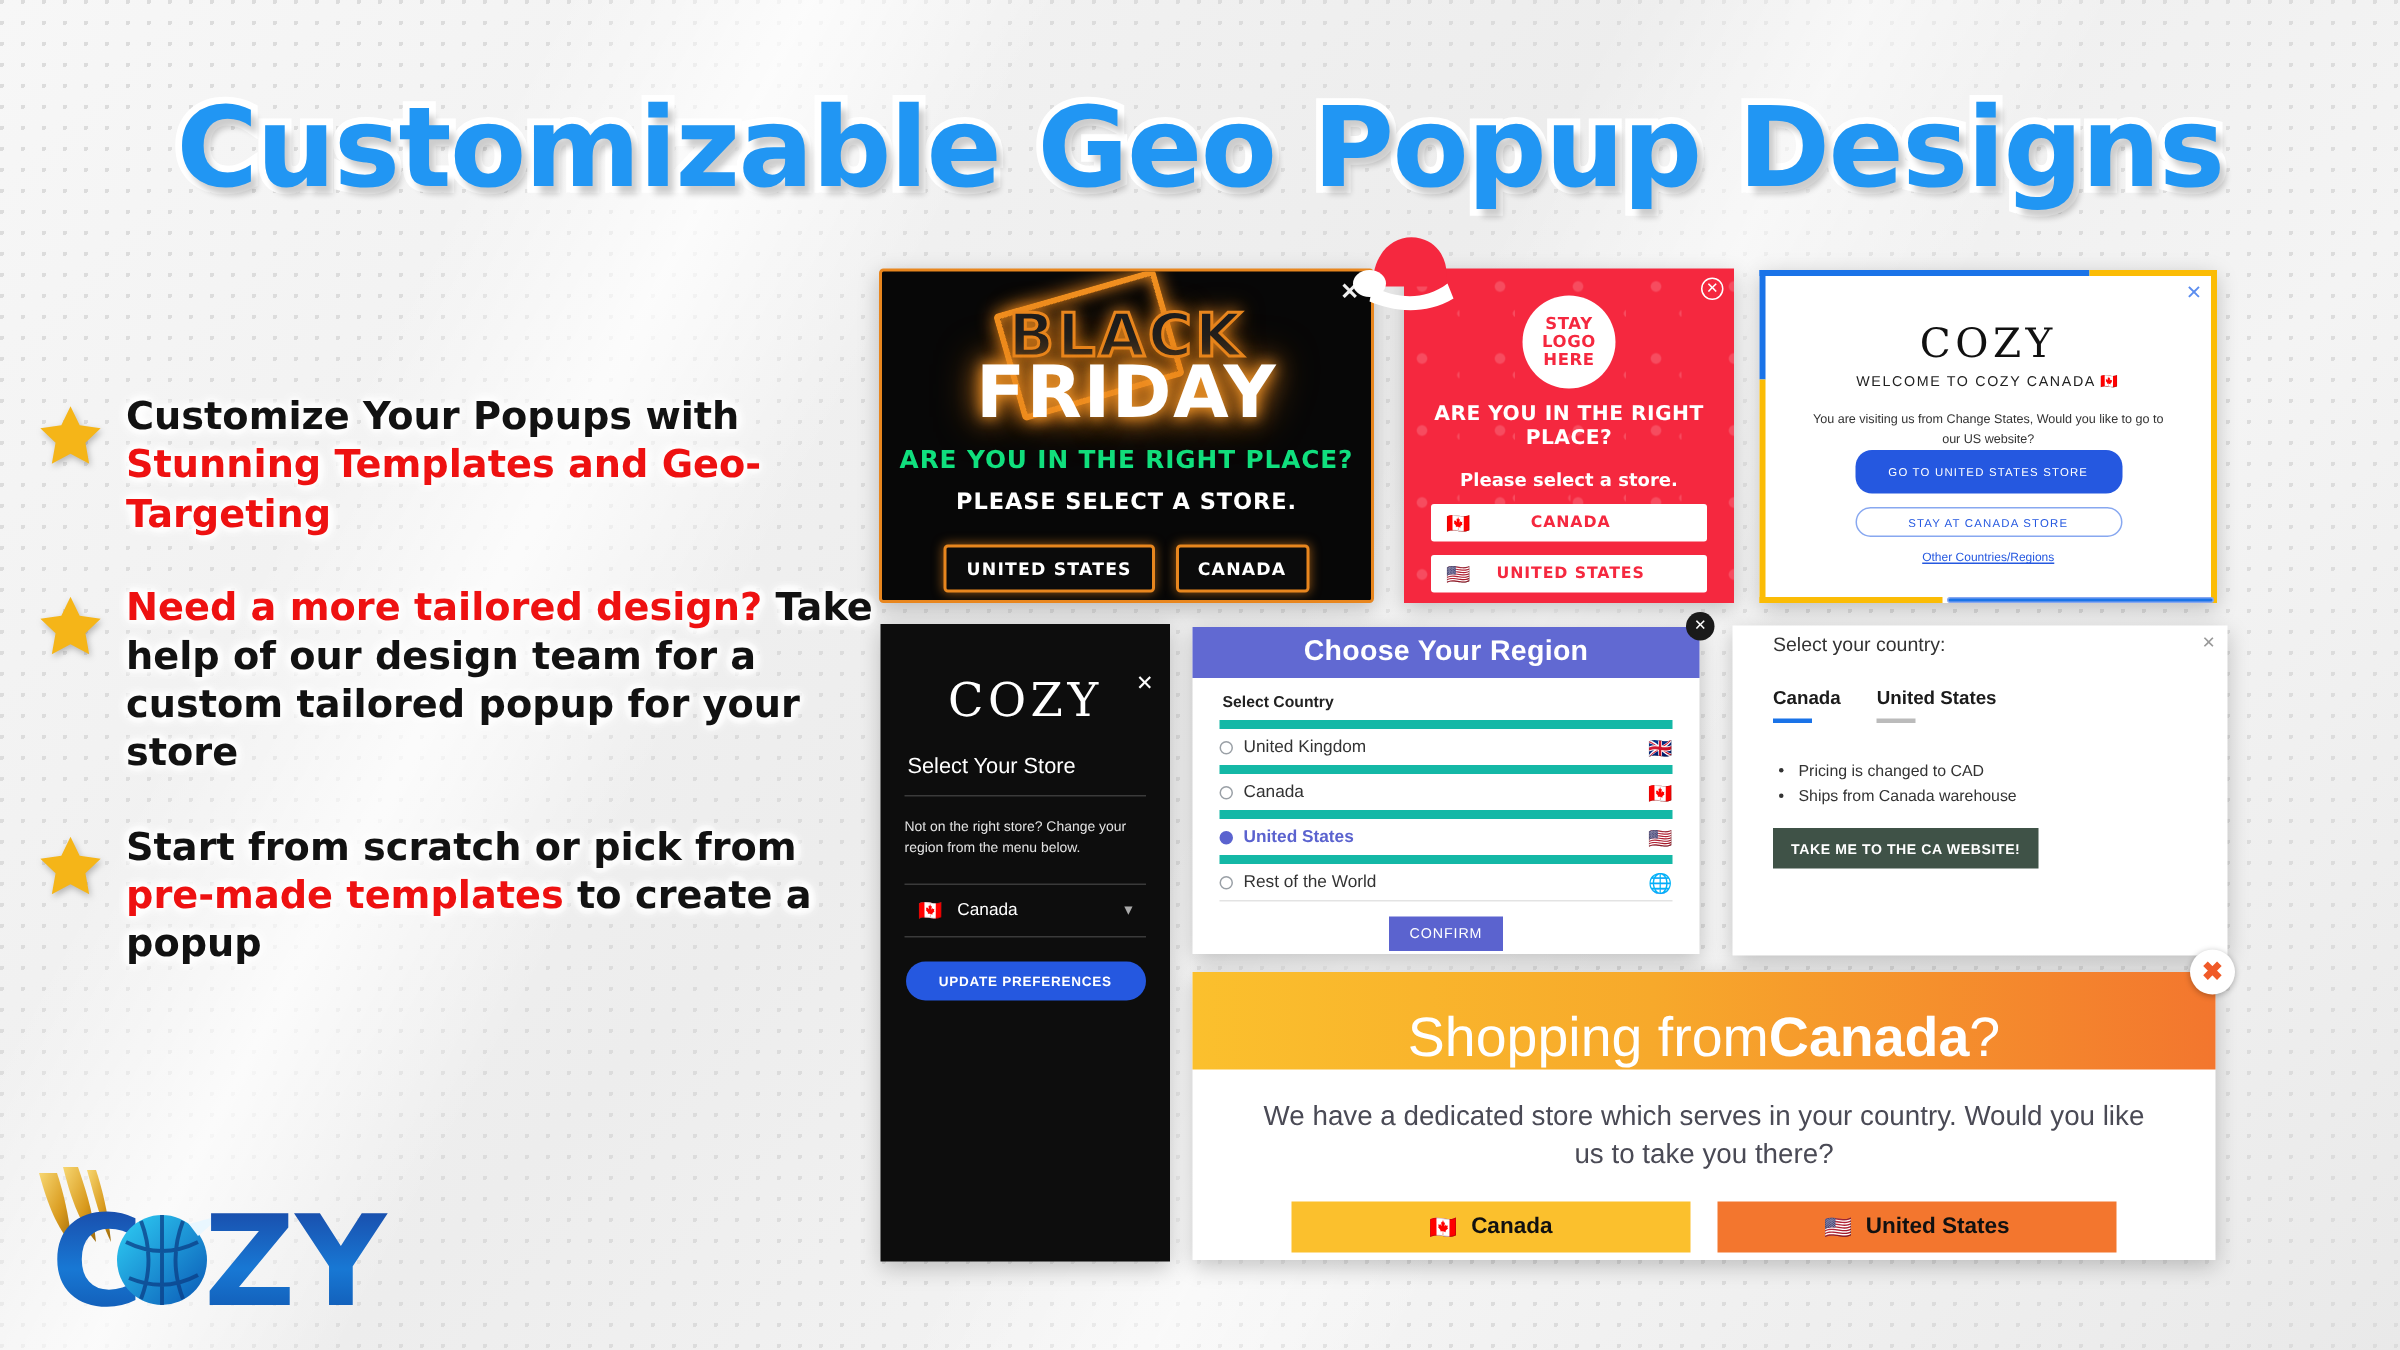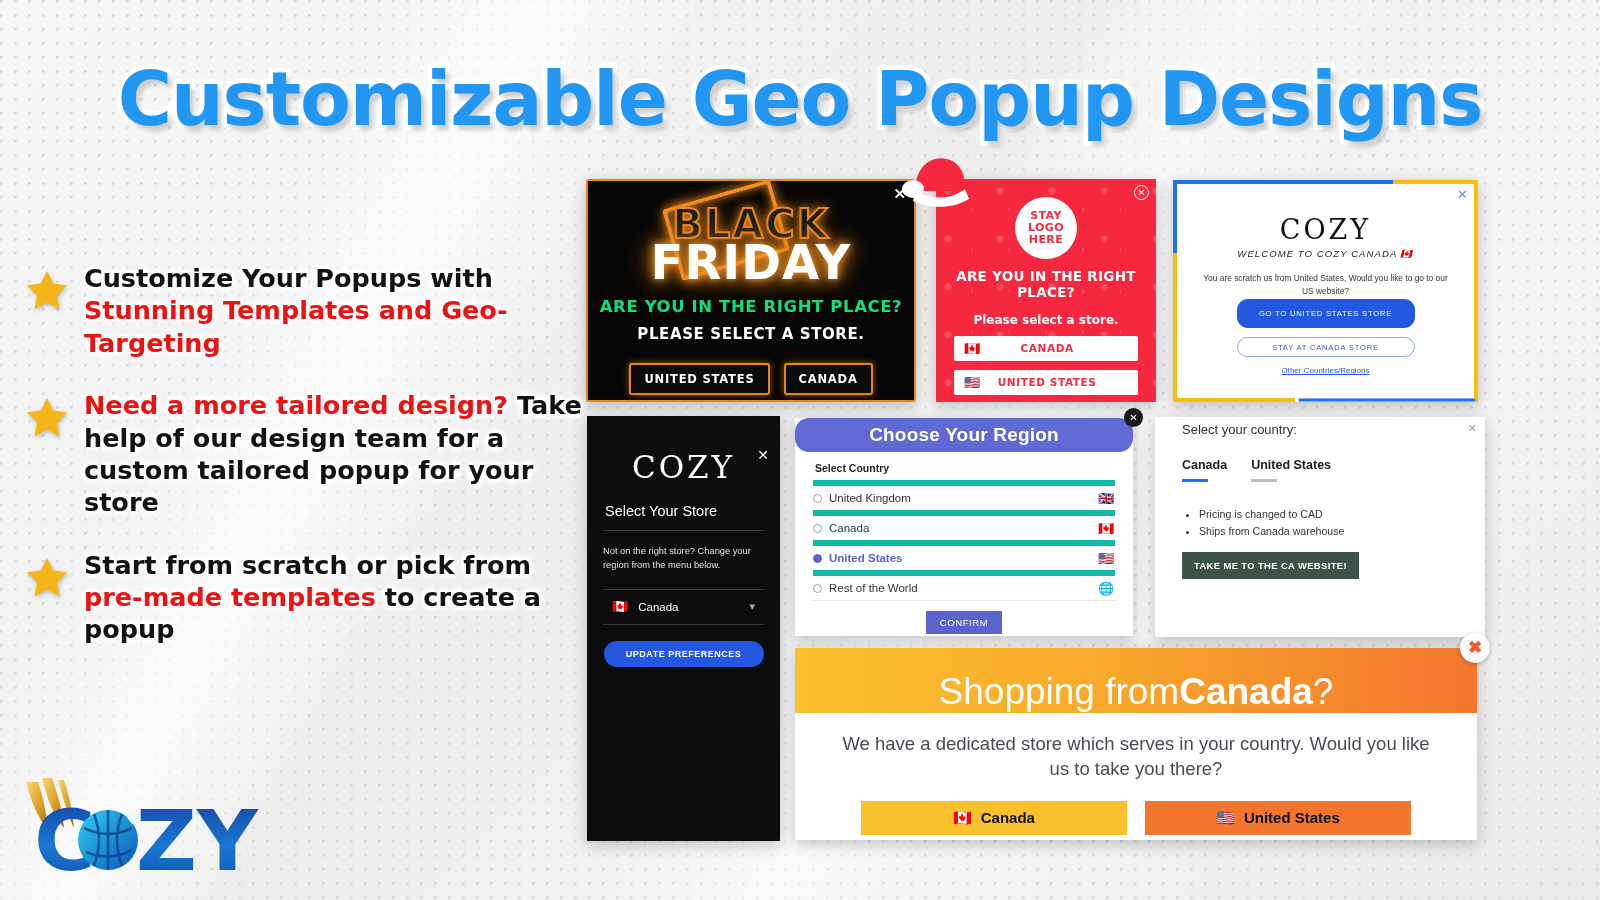--- a/index.html
+++ b/index.html
@@ -102,21 +102,21 @@
   #cozyca .bd .t{left:0; top:0; width:72%; height:4px; background:#1a73e8;}
   #cozyca .bd .t2{left:72%; top:0; right:0; height:4px; background:#fbbc05;}
   #cozyca .bd .l{left:0; top:0; width:4px; height:33%; background:#1a73e8;}
   #cozyca .bd .l2{left:0; top:33%; bottom:0; width:4px; background:#fbbc05;}
   #cozyca .bd .b{left:0; bottom:0; width:40%; height:4px; background:#fbbc05;}
   #cozyca .bd .b2{left:40%; bottom:0; right:0; height:4px; background:#1a73e8;}
   #cozyca .bd .r{right:0; top:0; width:4px; height:100%; background:#fbbc05;}
   #cozyca .x{position:absolute; right:10px; top:7px; color:#5b8def; font-size:13px; cursor:pointer;}
   #cozyca .brand{text-align:center; margin-top:34px; font-family:"DejaVu Serif", serif;
      font-size:27px; letter-spacing:3px; color:#111;}
-  #cozyca .sub{text-align:center; font-size:9.5px; letter-spacing:1.1px; color:#222; margin-top:3px;font-style:italic;}
+  #cozyca .sub{text-align:center; font-size:9.5px; letter-spacing:1.1px; color:#222; margin-top:3px;}
   #cozyca .desc{text-align:center; font-size:8.4px; color:#333; margin:13px 30px 0; line-height:1.5;}
   #cozyca .b1{display:block; margin:2px auto 0; width:178px; height:29px; background:#2558e0;
      color:#fff; border:none; border-radius:11px; font-size:7.6px; letter-spacing:.8px; cursor:pointer;}
   #cozyca .b2{display:block; margin:9px auto 0; width:178px; height:20px; background:#fff;
      color:#2558e0; border:1px solid #88a8f0; border-radius:11px; font-size:7.6px; letter-spacing:.8px; cursor:pointer;}
   #cozyca .lnk{display:block; text-align:center; margin-top:9px; font-size:8px; color:#2558e0;
      text-decoration:underline; cursor:pointer;}
 
   
   #cozydark{left:587px; top:416px; width:193px; height:425px; background:#0d0d0d;}
@@ -130,21 +130,21 @@
      height:36px; display:flex; align-items:center; cursor:pointer;}
   #cozydark .dd .fl{margin-left:9px; font-size:13px;}
   #cozydark .dd .lb{color:#fff; font-size:11.5px; margin-left:10px; flex:1;}
   #cozydark .dd .ca{color:#aaa; font-size:11px; margin-right:9px;}
   #cozydark .upd{display:block; margin:16px auto 0; width:160px; height:26px; background:#2558e0;
      border:none; border-radius:13px; color:#fff; font-size:9px; font-weight:bold; letter-spacing:.5px; cursor:pointer;}
 
   
   #region{left:795px; top:418px; width:338px; height:218px; background:#fff;}
   #region .hd{background:#6169d2; color:#fff; height:34px; display:flex; align-items:center;
-     justify-content:center; font-size:19px; font-weight:bold; letter-spacing:.2px;border-radius:14px;}
+     justify-content:center; font-size:19px; font-weight:bold; letter-spacing:.2px;}
   #region .x{position:absolute; right:-10px; top:-10px; width:19px; height:19px; border-radius:50%;
      background:#1a1a1a; color:#fff; font-size:10px; line-height:19px; text-align:center; cursor:pointer;}
   #region .sc{font-size:10.5px; font-weight:bold; color:#222; margin:10px 0 6px 20px;}
   #region .row{display:flex; align-items:center; border-top:6px solid #14b8a6;
      height:30px; margin:0 18px; font-size:11.5px; color:#333;}
   #region .row .rd{width:9px; height:9px; border-radius:50%; border:1px solid #9aa0a6; margin-right:7px;}
   #region .row.on .rd{background:#5b63cf; border-color:#5b63cf;}
   #region .row.on{color:#5b63cf; font-weight:bold;}
   #region .row .fg{margin-left:auto; font-size:13px;}
   #region .sep{border-top:1px solid #e3e3e3; margin:0 18px;}
@@ -281,21 +281,21 @@
       <i class="t2"></i>
       <i class="l"></i>
       <i class="l2"></i>
       <i class="r"></i>
       <i class="b"></i>
       <i class="b2"></i>
   </div>
   <div class="x">✕</div>
   <div class="brand">COZY</div>
   <div class="sub">WELCOME TO COZY CANADA 🇨🇦</div>
-  <div class="desc">You are scratch us from United States, Would you like to go to our US website?</div>
+  <div class="desc">You are visiting us from Change States, Would you like to go to our US website?</div>
   <button class="b1">GO TO UNITED STATES STORE</button>
   <button class="b2">STAY AT CANADA STORE</button>
   <a class="lnk">Other Countries/Regions</a>
 </div>
 
 <div class="pop" id="cozydark">
   <div class="x">✕</div>
   <div class="brand">COZY</div>
   <div class="sel">Select Your Store</div>
   <hr>

